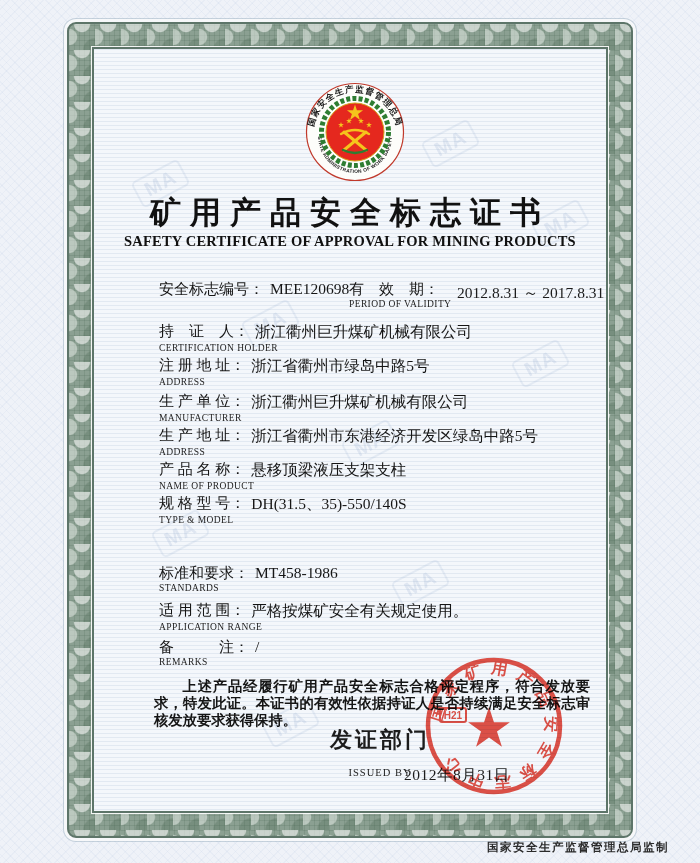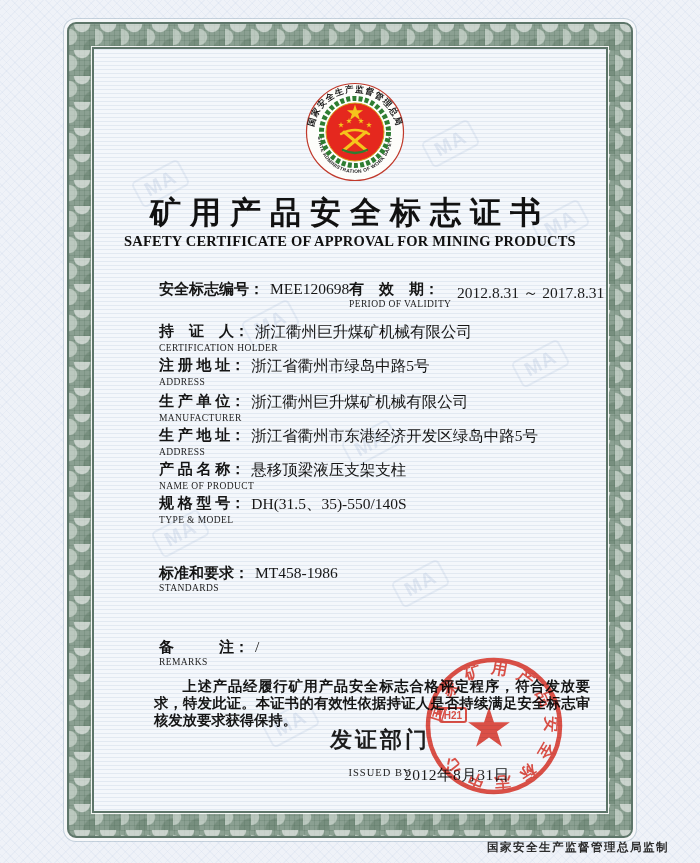--- a/index.html
+++ b/index.html
@@ -48,21 +48,21 @@
   .emblem{position:absolute;left:211px;top:33px;width:100px;height:100px;}
   .title-cn{
     position:absolute;left:0;top:143px;width:100%;text-align:center;
     font-size:31px;font-weight:bold;letter-spacing:9px;color:#111;
   }
   .title-en{
     position:absolute;left:0;top:184px;width:100%;text-align:center;
     font-size:14.5px;font-weight:bold;letter-spacing:.2px;color:#111;
   }
   .row{position:absolute;left:65px;width:470px;}
-  .cn-label{font-size:15px;font-weight:bold;color:#151515;display:inline-block;vertical-align:top;}
+  .cn-label{font-size:15px;font-weight:normal;color:#151515;display:inline-block;vertical-align:top;}
   .val{font-size:15.5px;color:#151515;display:inline-block;vertical-align:top;padding-left:6px;}
   .en-label{font-size:9.5px;color:#222;letter-spacing:.4px;margin-top:0px;font-family:"Liberation Serif",serif;}
   .two-col .col2{position:absolute;left:190px;top:0;}
   .col2 .val2{position:absolute;left:108px;top:3px;white-space:nowrap;font-size:15.5px;}
   .declaration{
     position:absolute;left:60px;top:629px;width:436px;
     font-size:14.3px;font-weight:bold;line-height:17px;text-align:justify;
     text-indent:2em;color:#151515;
   }
   .issued{position:absolute;left:146px;top:676px;width:280px;text-align:center;}
@@ -156,20 +156,24 @@
         <div class="en-label">NAME OF PRODUCT</div>
       </div>
       <div class="row" style="top:445px">
         <span class="cn-label">规 格 型 号：</span><span class="val">DH(31.5、35)-550/140S</span>
         <div class="en-label">TYPE &amp; MODEL</div>
       </div>
       <div class="row" style="top:515px">
         <span class="cn-label">标准和要求：</span><span class="val">MT458-1986</span>
         <div class="en-label">STANDARDS</div>
       </div>
+      <div class="row" style="top:552px">
+        <span class="cn-label">适 用 范 围：</span><span class="val">严格按煤矿安全有关规定使用。</span>
+        <div class="en-label">APPLICATION RANGE</div>
+      </div>
       <div class="row" style="top:589px">
         <span class="cn-label">备　　　注：</span><span class="val">/</span>
         <div class="en-label">REMARKS</div>
       </div>
 
       <div class="declaration">上述产品经履行矿用产品安全标志合格评定程序，符合发放要求，特发此证。本证书的有效性依据持证人是否持续满足安全标志审核发放要求获得保持。</div>
 
       <div class="issued">
         <div class="cn">发证部门</div>
         <div class="en">ISSUED BY</div>

